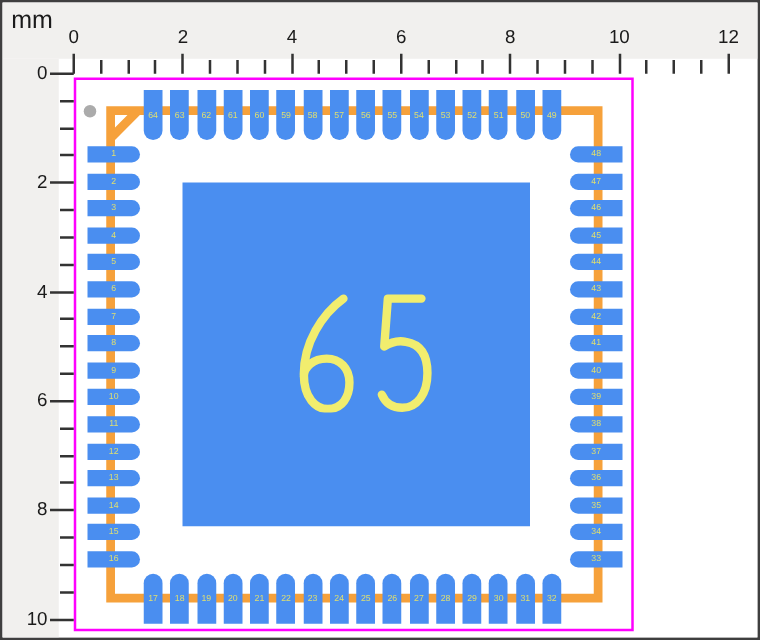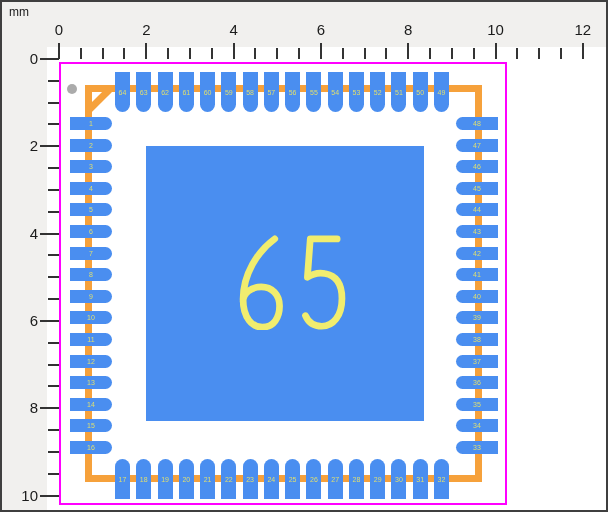--- a/index.html
+++ b/index.html
@@ -4,21 +4,21 @@
 <style>
   html,body{margin:0;padding:0;background:#d8d8d8;font-family:"Liberation Sans",sans-serif;}
   .viewport{
     position:relative;width:608px;height:512px;box-sizing:border-box;
     border:2px solid #3f3f3f;background:#fff;overflow:hidden;
   }
   .canvas{position:absolute;inset:0;background:#ffffff;}
   
   .ruler-top{position:absolute;left:0;top:0;width:100%;height:45px;background:#f1f0ee;z-index:10;}
   .ruler-left{position:absolute;left:0;top:45px;width:45px;bottom:0;background:#f1f0ee;z-index:10;}
-  .mm-label{position:absolute;left:7px;top:3px;font-size:12px;color:#1b1b1b;z-index:12;}
+  .mm-label{position:absolute;left:7px;top:3px;font-size:20px;color:#1b1b1b;z-index:12;}
   .ticks{position:absolute;inset:0;z-index:11;pointer-events:none;}
   .tick{position:absolute;background:#333;}
   .tick-label{position:absolute;font-size:15px;color:#1b1b1b;}
   .tick-label.h{width:36px;text-align:center;top:19px;}
   .tick-label.v{width:34px;text-align:right;left:2px;height:18px;line-height:18px;}
   
   .courtyard{position:absolute;left:57px;top:60px;width:448px;height:443px;
     border:2px solid var(--courtyard-magenta,#f0f);box-sizing:border-box;z-index:4;}
   .silkscreen{position:absolute;left:83px;top:83px;width:397px;height:397px;
     border:7px solid var(--silkscreen-orange,#f6a13b);box-sizing:border-box;z-index:1;}

